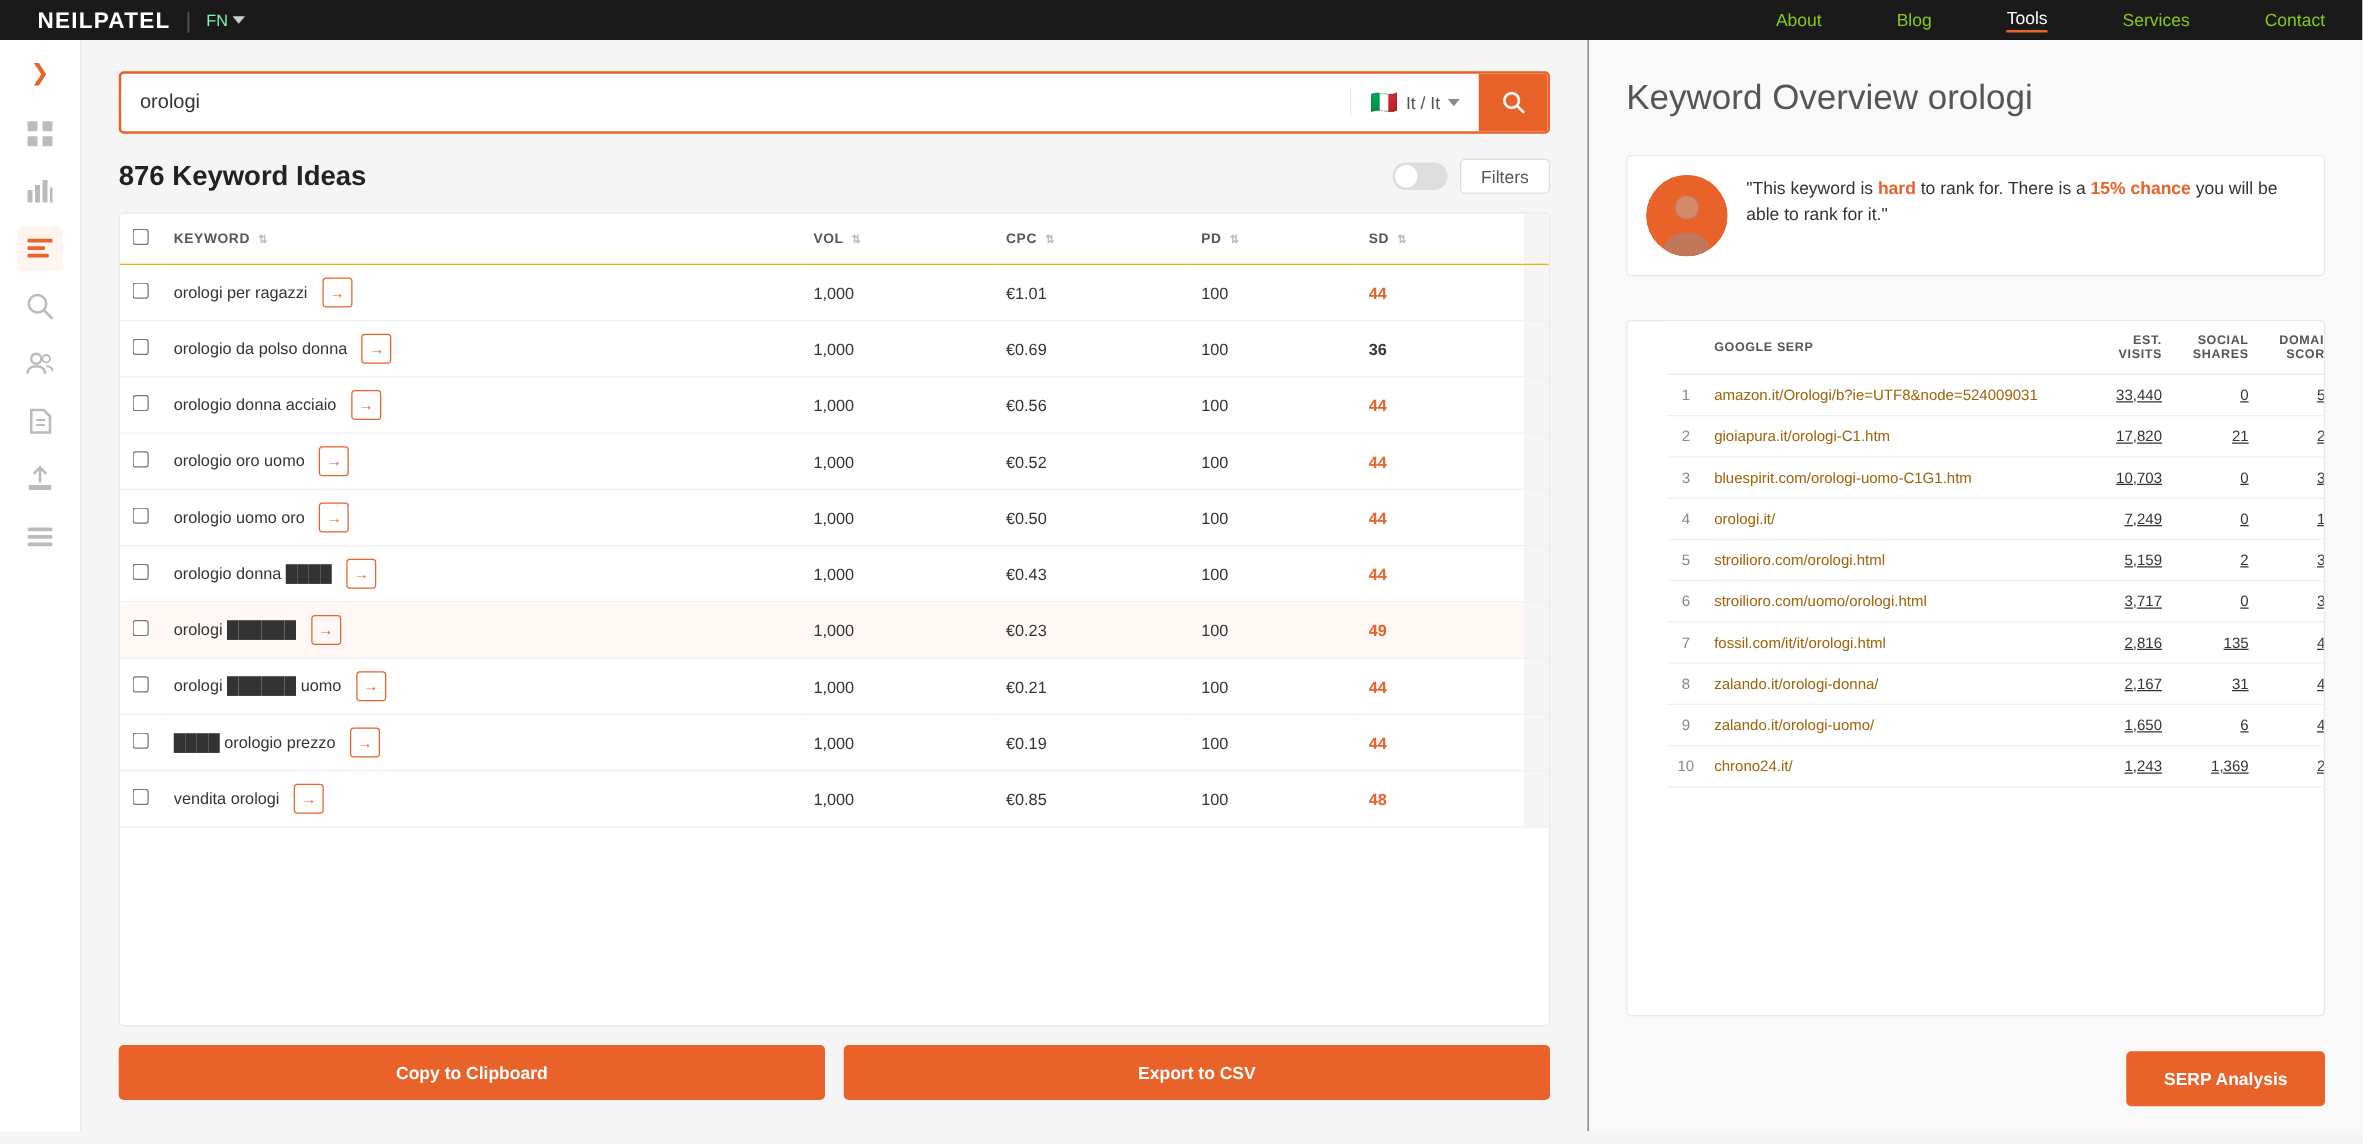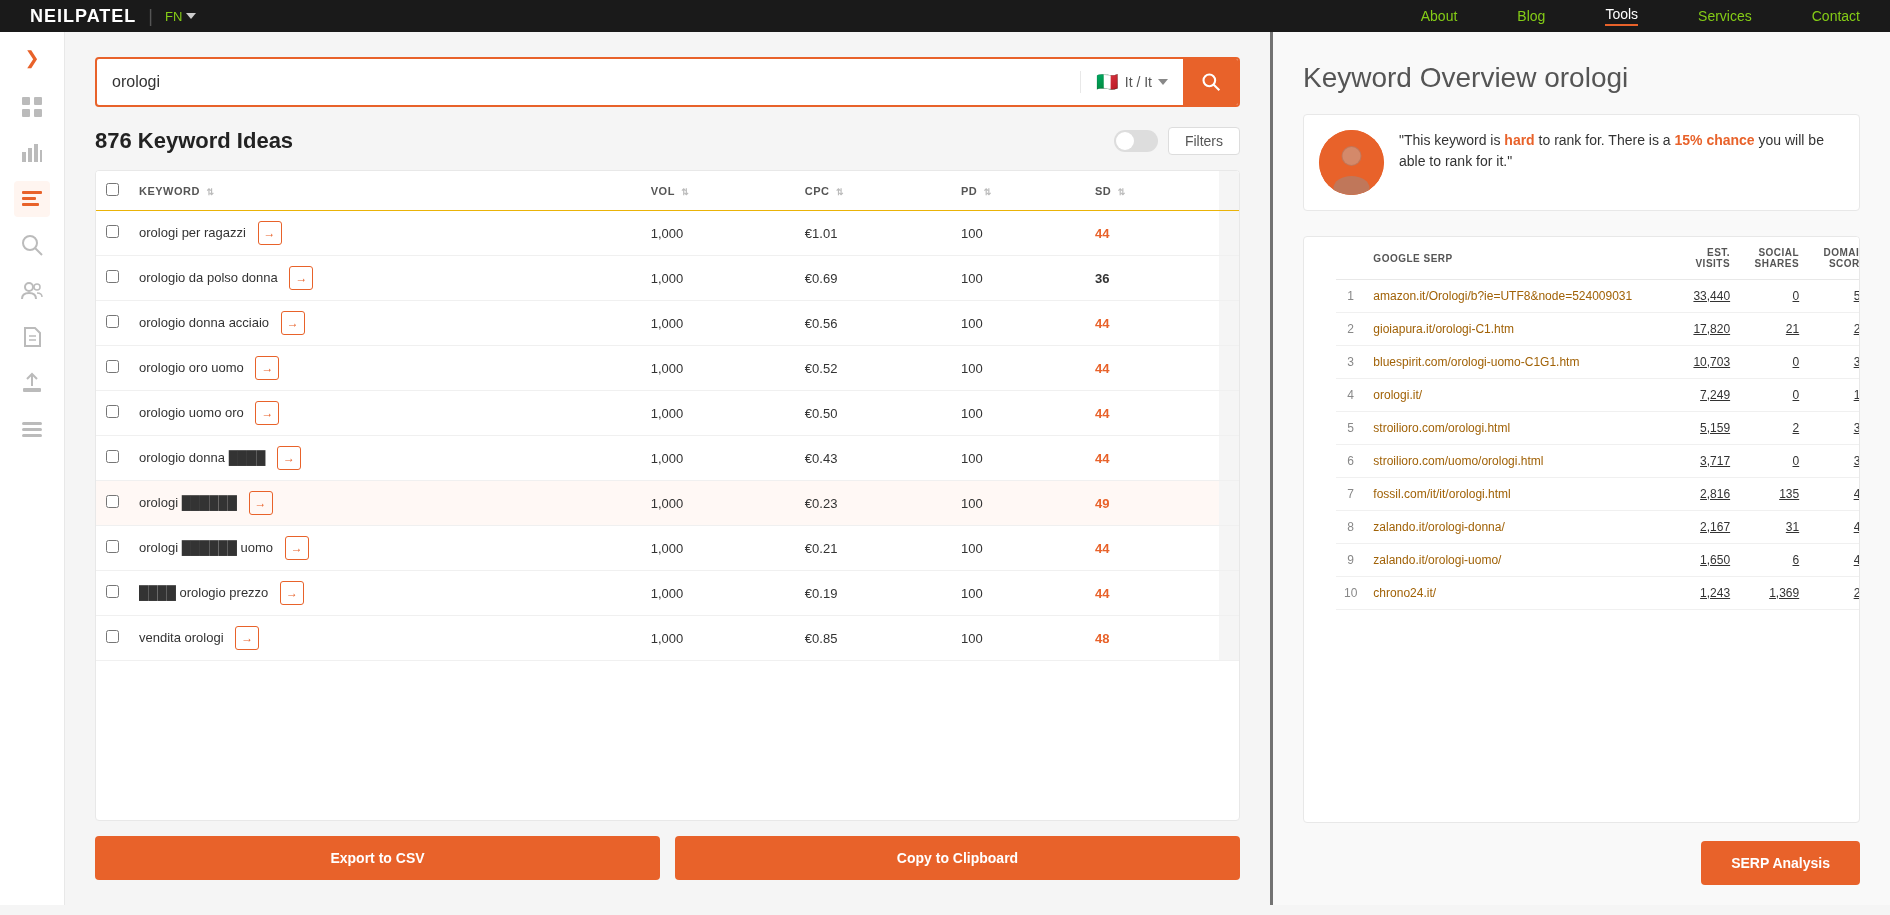--- a/index.html
+++ b/index.html
@@ -10,21 +10,21 @@
       background: #1a1a1a;
       height: 32px;
       display: flex;
       align-items: center;
       padding: 0 30px;
       color: white;
       width: 100%;
     }
     .topnav-brand { font-weight: 900; font-size: 18px; letter-spacing: 1px; color: white; }
     .topnav-divider { color: #555; margin: 0 12px; font-size: 18px; }
-    .topnav-lang { display: flex; align-items: center; gap: 4px; font-size: 13px; color: #84cc16; cursor: pointer; }
+    .topnav-lang { display: flex; align-items: center; gap: 4px; font-size: 13px; color: #86efac; cursor: pointer; }
     .topnav-lang svg { width: 10px; height: 10px; fill: #ccc; }
     .topnav-links { margin-left: auto; display: flex; gap: 60px; align-items: center; }
     .topnav-link { color: #84cc16; text-decoration: none; font-size: 14px; cursor: pointer; }
     .topnav-link.active { color: white; border-bottom: 2px solid #e8622a; padding-bottom: 2px; }
 
     
     .main-layout {
       display: flex;
       height: calc(915px - 42px);
     }
@@ -217,25 +217,26 @@
       font-size: 14px;
       font-weight: bold;
       cursor: pointer;
       text-align: center;
     }
 
     
     .right-panel {
       width: 620px;
       background: #f9f9f9;
-      border-left: 3px solid #737373;
+      border-left: 1px solid #737373;
       display: flex;
       flex-direction: column;
       padding: 30px 30px 20px;
       overflow: hidden;
+      gap: 10px;
     }
 
     
     .kw-overview-title {
       font-size: 28px;
       font-weight: bold;
       color: #222;
       margin-bottom: 20px;
     }
     .kw-overview-title span { color: #555; font-weight: normal; }
@@ -556,22 +557,22 @@
     <td>€0.85</td>
     <td>100</td>
     <td class="sd-col high">48</td>
     <td class="scrollbar-col"></td>
   </tr>
           </tbody>
       </table>
     </div>
 
     <div class="bottom-actions">
+      <button class="action-btn">Copy to Clipboard</button>
       <button class="action-btn">Export to CSV</button>
-      <button class="action-btn">Copy to Clipboard</button>
     </div>
 
   </div>
 
   <div class="right-panel">
 
     <div class="kw-overview-title">
       <span>Keyword Overview</span>
       <span style="color:#555;font-weight:normal;"> </span>
       <span>orologi</span>

